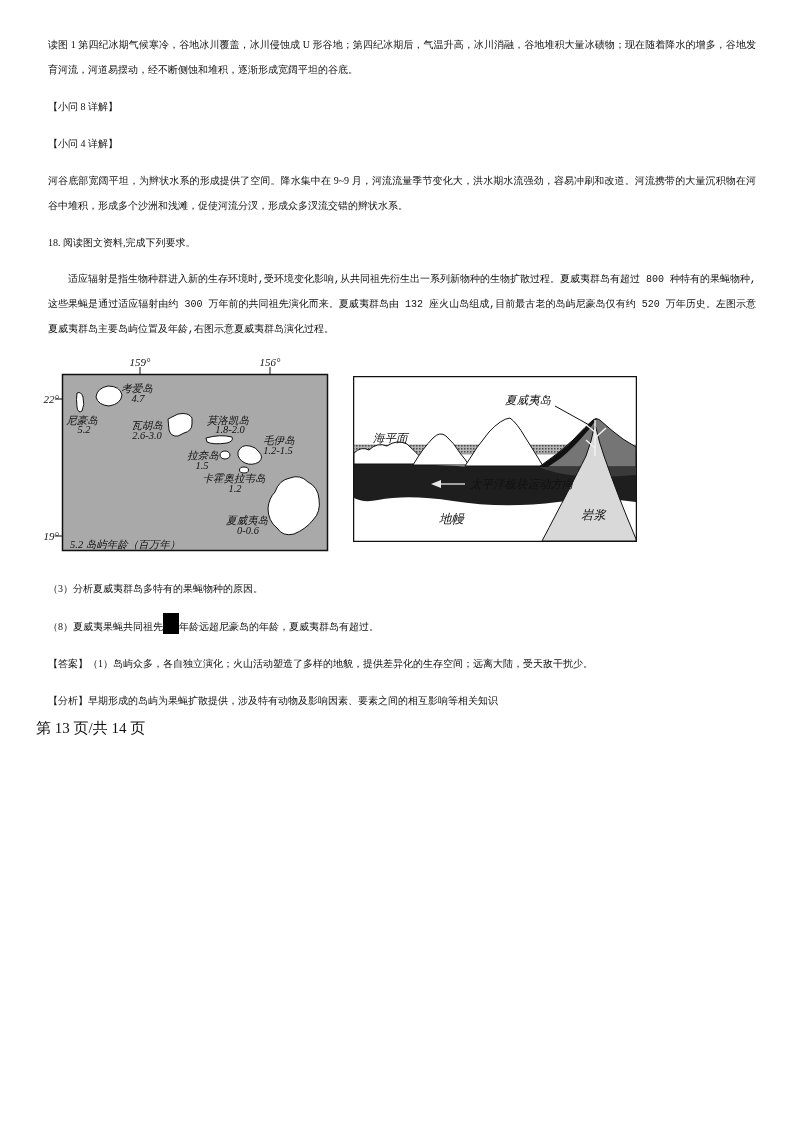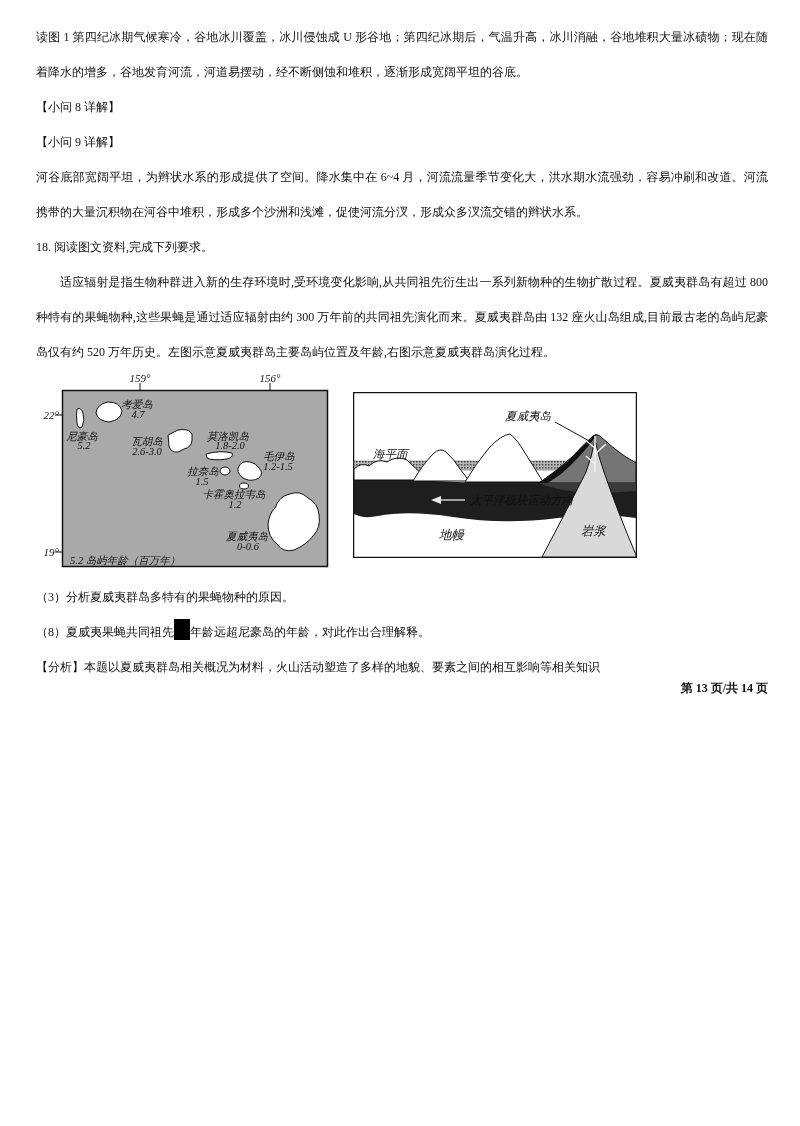--- a/index.html
+++ b/index.html
@@ -7,54 +7,53 @@
     position:relative;
     width:800px;height:1126px;
     background:#ffffff;
     color:#111;
     font-family:"Liberation Serif","DejaVu Serif",serif;
     padding:20px 32px 0 36px;
     box-sizing:border-box;
     overflow:hidden;
   }
   .line{
-    margin:0;
-    font-size:12px;
-    line-height:35px;
+    margin:12px;
+    font-size:10px;
+    line-height:25px;
     text-align:justify;
     letter-spacing:0;
   }
-  .indent{text-indent:2em;}
+  .indent{text-indent:2em;font-family:Liberation Mono, monospace;}
   .figure{position:relative;height:210px;font-style:italic;}
   .map-svg{position:absolute;left:-4px;top:2px;}
   .diagram-svg{position:absolute;left:317px;top:22px;}
   .redaction{
     display:inline-block;
     width:16px;height:21px;
     background:#000;
     vertical-align:-4px;
   }
   .footer{
     margin-top:-12px;
-    text-align:right;
-    font-size:12px;
+    text-align:left;
+    font-size:15px;
     line-height:30px;
-    font-weight:bold;
   }
   svg text{font-family:"Liberation Serif","DejaVu Serif",serif;fill:#111;}
 </style>
 </head>
 <body>
 
 <div class="page">
 
   <p class="line">读图 1 第四纪冰期气候寒冷，谷地冰川覆盖，冰川侵蚀成 U 形谷地；第四纪冰期后，气温升高，冰川消融，谷地堆积大量冰碛物；现在随着降水的增多，谷地发育河流，河道易摆动，经不断侧蚀和堆积，逐渐形成宽阔平坦的谷底。</p>
   <p class="line">【小问 8 详解】</p>
-  <p class="line">【小问 9 详解】</p>
-  <p class="line">河谷底部宽阔平坦，为辫状水系的形成提供了空间。降水集中在 6~4 月，河流流量季节变化大，洪水期水流强劲，容易冲刷和改道。河流携带的大量沉积物在河谷中堆积，形成多个沙洲和浅滩，促使河流分汊，形成众多汊流交错的辫状水系。</p>
+  <p class="line">【小问 4 详解】</p>
+  <p class="line">河谷底部宽阔平坦，为辫状水系的形成提供了空间。降水集中在 9~9 月，河流流量季节变化大，洪水期水流强劲，容易冲刷和改道。河流携带的大量沉积物在河谷中堆积，形成多个沙洲和浅滩，促使河流分汊，形成众多汊流交错的辫状水系。</p>
   <p class="line">18. 阅读图文资料,完成下列要求。</p>
   <p class="line indent">适应辐射是指生物种群进入新的生存环境时,受环境变化影响,从共同祖先衍生出一系列新物种的生物扩散过程。夏威夷群岛有超过 800 种特有的果蝇物种,这些果蝇是通过适应辐射由约 300 万年前的共同祖先演化而来。夏威夷群岛由 132 座火山岛组成,目前最古老的岛屿尼豪岛仅有约 520 万年历史。左图示意夏威夷群岛主要岛屿位置及年龄,右图示意夏威夷群岛演化过程。</p>
 
   <div class="figure">
 
     <svg class="map-svg" width="302" height="200" viewBox="0 0 302 200">
       <rect x="30.5" y="18.5" width="265" height="176" fill="#a9a9a9" stroke="#111" stroke-width="1.5"></rect>
 
       <g stroke="#111" stroke-width="1">
         <line x1="108" y1="11" x2="108" y2="18"></line>
@@ -142,18 +141,19 @@
 
       <text x="152" y="28" font-size="11.5">夏威夷岛</text>
       <text x="20" y="66" font-size="11.5">海平面</text>
       <text x="117" y="112" font-size="11.5" fill="#ececec">太平洋板块运动方向</text>
       <text x="86" y="147" font-size="12.5">地幔</text>
       <text x="228" y="143" font-size="12.5">岩浆</text>
     </svg>
   </div>
 
   <p class="line">（3）分析夏威夷群岛多特有的果蝇物种的原因。</p>
-  <p class="line"><span>（8）夏威夷果蝇共同祖先</span><span class="redaction"></span><span>年龄远超尼豪岛的年龄，对此作出合理解释。</span></p>
-  <p class="line">【分析】本题以夏威夷群岛相关概况为材料，火山活动塑造了多样的地貌、要素之间的相互影响等相关知识</p>
+  <p class="line"><span>（8）夏威夷果蝇共同祖先</span><span class="redaction"></span><span>年龄远超尼豪岛的年龄，夏威夷群岛有超过。</span></p>
+  <p class="line">【答案】（1）岛屿众多，各自独立演化；火山活动塑造了多样的地貌，提供差异化的生存空间；远离大陆，受天敌干扰少。</p>
+  <p class="line">【分析】早期形成的岛屿为果蝇扩散提供，涉及特有动物及影响因素、要素之间的相互影响等相关知识</p>
 
   <div class="footer">第 13 页/共 14 页</div>
 
 </div>
 
 </body></html>

